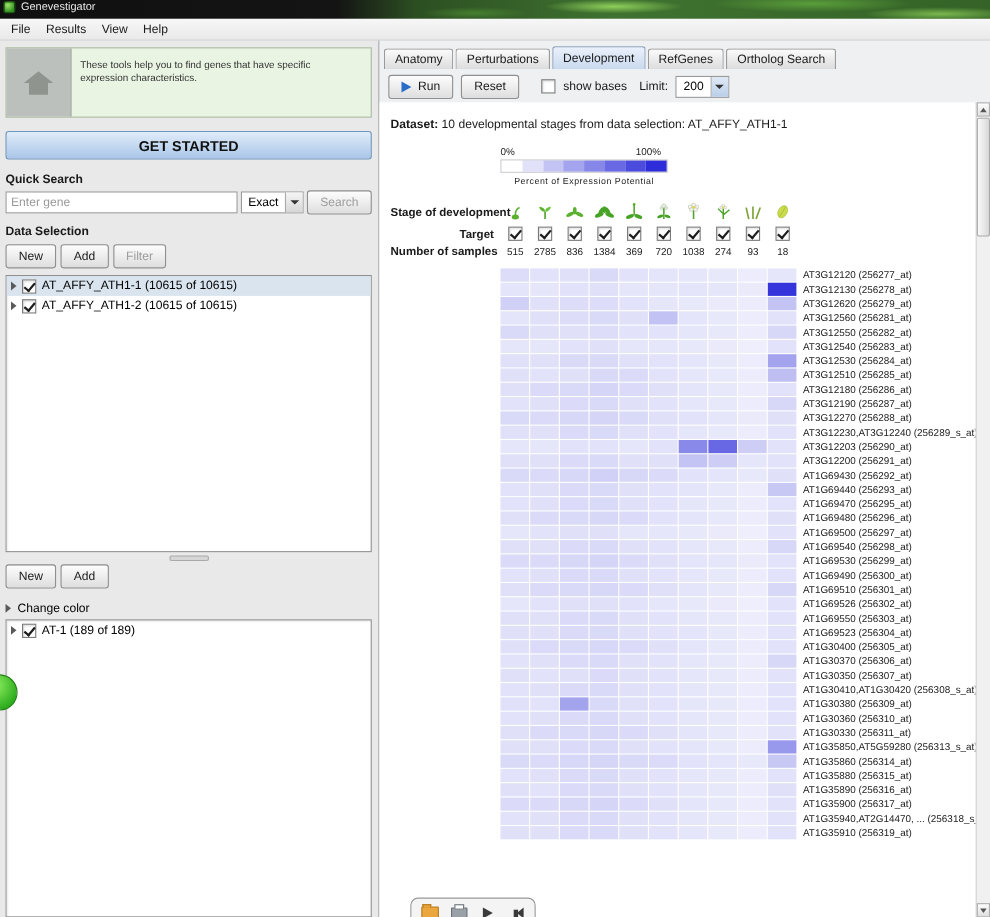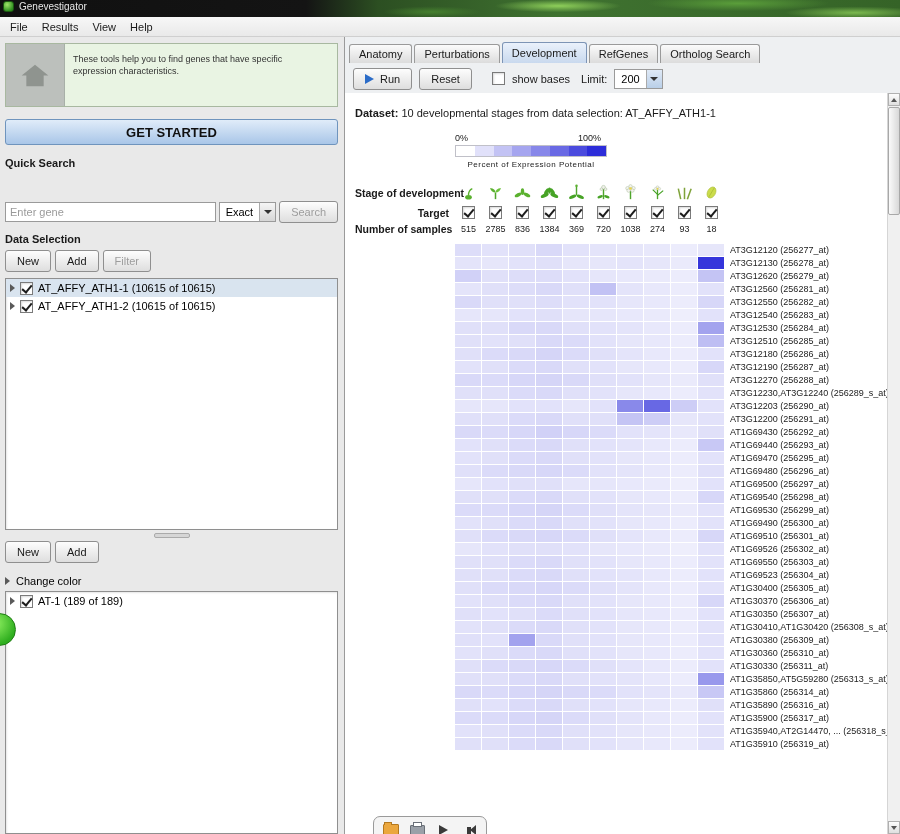--- a/index.html
+++ b/index.html
@@ -25,21 +25,21 @@
 
   
   .left-panel{width:345px;flex:none;border-right:1px solid #9a9a9a;background:#e9e9e9;box-sizing:border-box;padding:6px 6px 0 5px;display:flex;flex-direction:column;}
   .gs-header{display:flex;border:1px solid #a8b8a0;background:#e9f4e3;height:62px;flex:none;}
   .gs-icon{width:58px;flex:none;background:#bcc0bc;display:flex;align-items:center;justify-content:center;border-right:1px solid #a8b0a8;}
   .gs-text{padding:6px 8px 0;}
   .gs-title{font-size:13px;font-weight:bold;color:#1a1a1a;}
   .gs-desc{font-size:9px;color:#333;margin-top:4px;line-height:1.3;max-width:240px;}
   .get-started{margin:12px 0 2px;height:24px;flex:none;display:flex;align-items:center;justify-content:center;font-weight:bold;font-size:13px;color:#101010;background:linear-gradient(#e0ecf9,#a9c6e8);border:1px solid #6f94bd;border-radius:3px;cursor:pointer;}
   .section-label{font-weight:bold;font-size:11px;color:#1a1a1a;margin:10px 0 4px;flex:none;}
-  .qs-row{display:flex;gap:3px;flex:none;align-items:center;margin-top:28px;}
+  .qs-row{display:flex;gap:3px;flex:none;align-items:center;}
   .qs-input{flex:1;height:18px;border:1px solid #9a9a9a;background:#fff;font-size:11px;padding:0 4px;font-family:"Liberation Sans",sans-serif;}
   .qs-input::placeholder{color:#9a9a9a;}
   .combo{display:flex;border:1px solid #9a9a9a;background:#fff;height:20px;align-items:center;font-size:11px;box-sizing:border-box;}
   .combo .val{padding:0 6px;}
   .combo .dd{width:16px;height:100%;background:linear-gradient(#f5f5f5,#d6d6d6);border-left:1px solid #aaa;display:flex;align-items:center;justify-content:center;box-sizing:border-box;}
   .tri-down{width:0;height:0;border-top:4px solid #333;border-left:4px solid transparent;border-right:4px solid transparent;}
   .btn{height:22px;padding:0 11px;font-size:11px;color:#1a1a1a;background:linear-gradient(#fdfdfd,#dedede);border:1px solid #8f8f8f;border-radius:3px;display:inline-flex;align-items:center;justify-content:center;box-sizing:border-box;cursor:pointer;}
   .btn.disabled{color:#9d9d9d;}
   .btn-row{display:flex;gap:4px;margin:1px 0 5px;flex:none;}
   .list-box{background:#fff;border:1px solid #8f8f8f;overflow:hidden;font-size:11px;box-shadow:inset 1px 1px 2px rgba(0,0,0,.10);}
@@ -946,20 +946,35 @@
                 <span class="hm-cell" style="background: rgb(219, 219, 249);"></span>
                 <span class="hm-cell" style="background: rgb(226, 226, 250);"></span>
                 <span class="hm-cell" style="background: rgb(228, 228, 250);"></span>
                 <span class="hm-cell" style="background: rgb(232, 232, 251);"></span>
                 <span class="hm-cell" style="background: rgb(200, 200, 245);"></span>
               </div>
               <span class="row-label">AT1G35860 (256314_at)</span>
             </div>
             <div class="hm-row">
               <div class="hm-cells">
+                <span class="hm-cell" style="background: rgb(226, 226, 250);"></span>
+                <span class="hm-cell" style="background: rgb(224, 224, 249);"></span>
+                <span class="hm-cell" style="background: rgb(219, 219, 249);"></span>
+                <span class="hm-cell" style="background: rgb(217, 217, 248);"></span>
+                <span class="hm-cell" style="background: rgb(224, 224, 249);"></span>
+                <span class="hm-cell" style="background: rgb(226, 226, 250);"></span>
+                <span class="hm-cell" style="background: rgb(230, 230, 250);"></span>
+                <span class="hm-cell" style="background: rgb(232, 232, 251);"></span>
+                <span class="hm-cell" style="background: rgb(236, 236, 252);"></span>
+                <span class="hm-cell" style="background: rgb(226, 226, 250);"></span>
+              </div>
+              <span class="row-label">AT1G35880 (256315_at)</span>
+            </div>
+            <div class="hm-row">
+              <div class="hm-cells">
                 <span class="hm-cell" style="background: rgb(224, 224, 249);"></span>
                 <span class="hm-cell" style="background: rgb(226, 226, 250);"></span>
                 <span class="hm-cell" style="background: rgb(219, 219, 249);"></span>
                 <span class="hm-cell" style="background: rgb(217, 217, 248);"></span>
                 <span class="hm-cell" style="background: rgb(224, 224, 249);"></span>
                 <span class="hm-cell" style="background: rgb(226, 226, 250);"></span>
                 <span class="hm-cell" style="background: rgb(230, 230, 250);"></span>
                 <span class="hm-cell" style="background: rgb(232, 232, 251);"></span>
                 <span class="hm-cell" style="background: rgb(236, 236, 252);"></span>
                 <span class="hm-cell" style="background: rgb(224, 224, 249);"></span>

